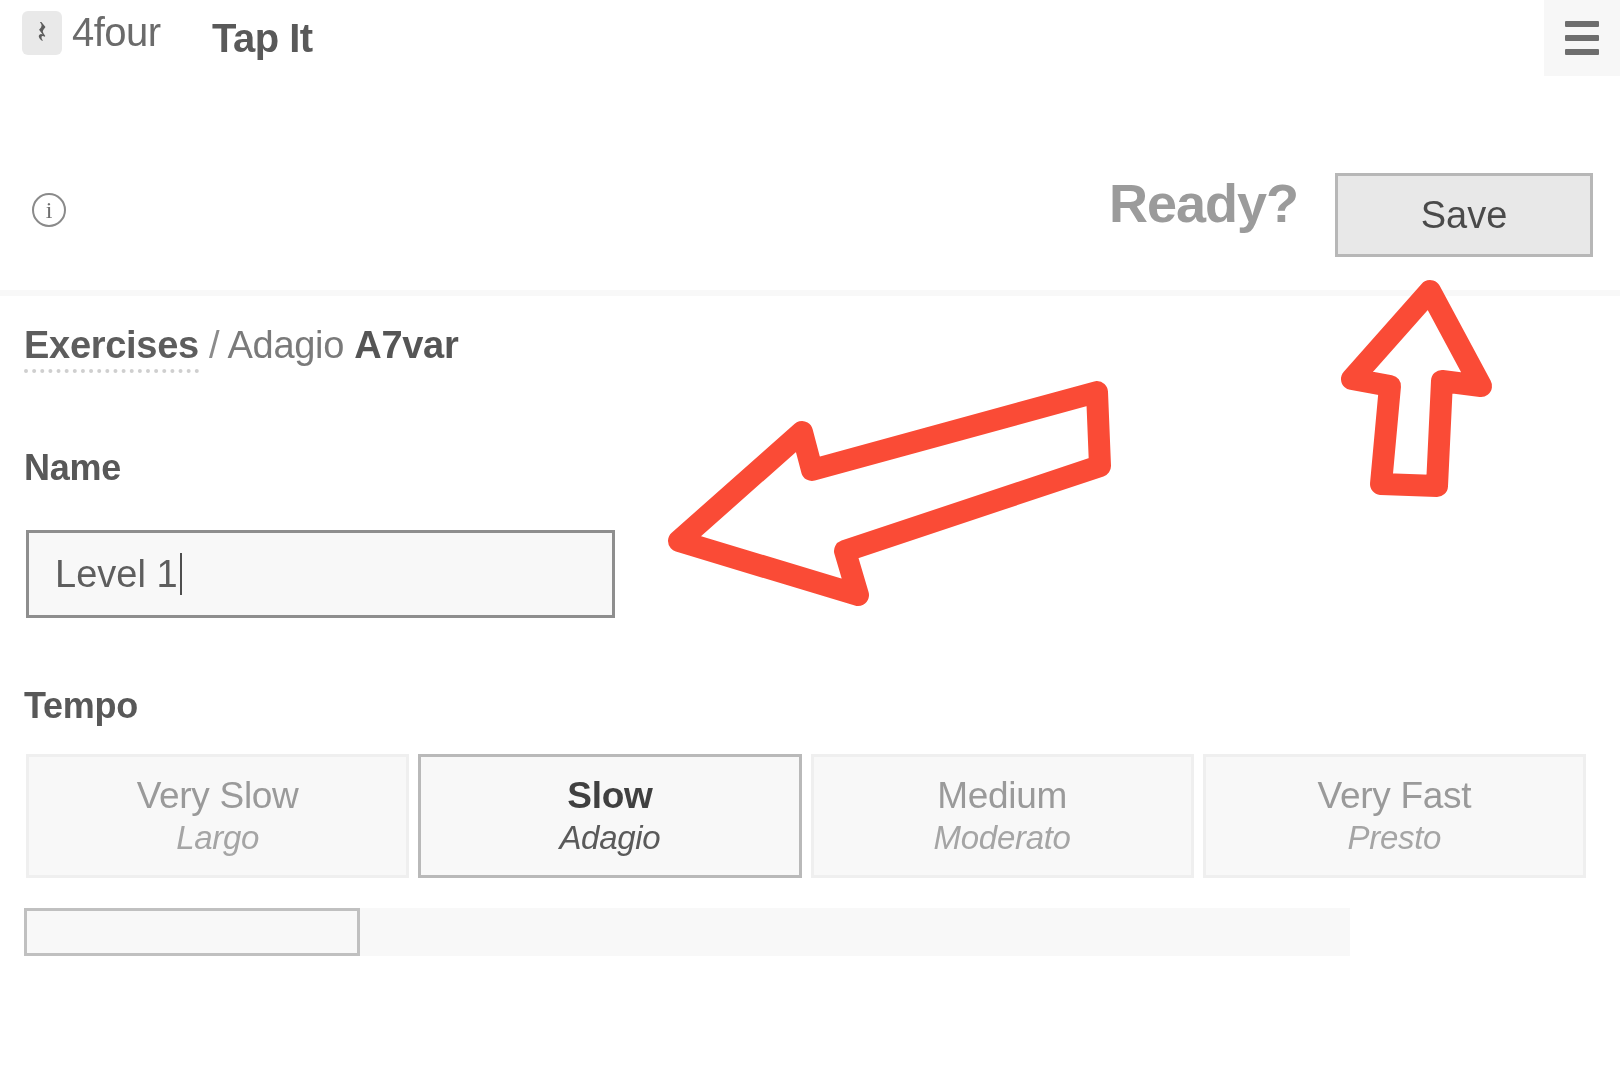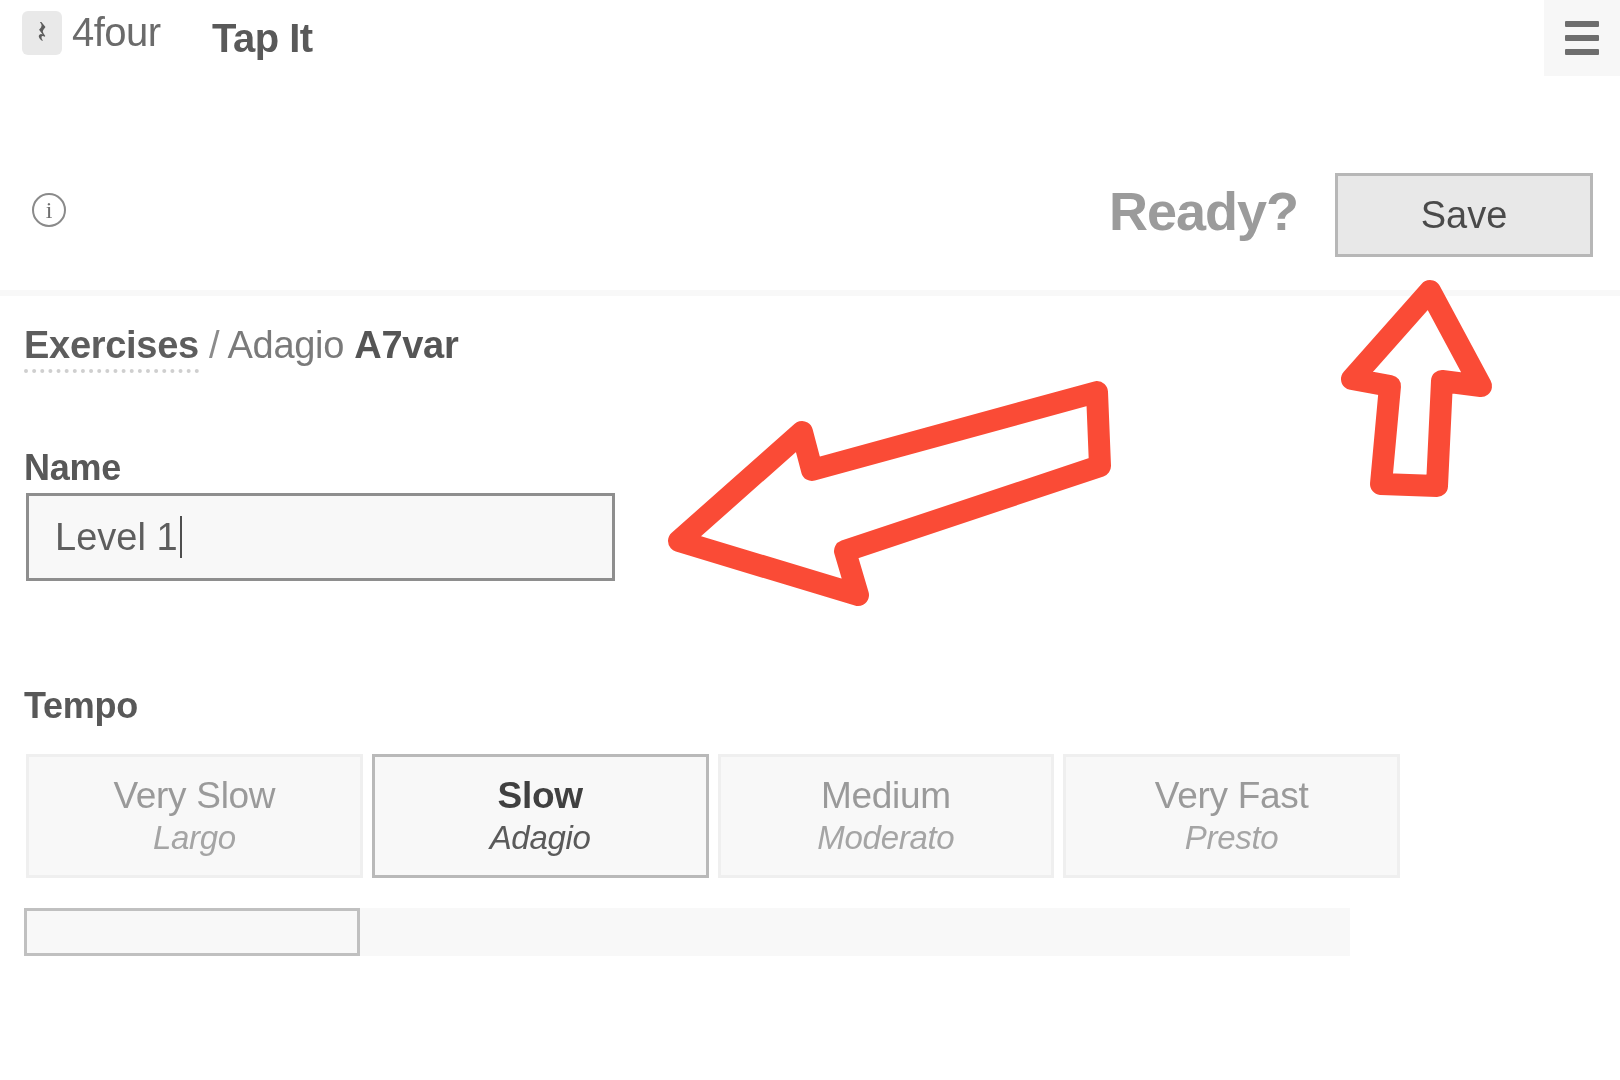--- a/index.html
+++ b/index.html
@@ -106,21 +106,21 @@
     font-size: 24px;
     display: flex;
     align-items: center;
     justify-content: center;
     line-height: 1;
     cursor: pointer;
   }
 
   .ready-label {
     position: absolute;
-    right: 322px; top: 20px;
+    right: 322px; top: 12px;
     font-size: 54px;
     font-weight: bold;
     color: #9b9b9b;
     letter-spacing: -1px;
   }
 
   .save-btn {
     position: absolute;
     left: 1335px; top: 13px;
     width: 258px;
@@ -171,21 +171,21 @@
     font-size: 36px;
     font-weight: bold;
     color: #585858;
     letter-spacing: -0.3px;
   }
   .label-name { left: 24px; top: 447px; }
   .label-tempo { left: 24px; top: 685px; }
 
   .name-input-wrap {
     position: absolute;
-    left: 26px; top: 493px;
+    left: 26px; top: 530px;
     width: 589px;
     height: 88px;
     background: #f8f8f8;
     border: 3px solid #8e8e8e;
     display: flex;
     align-items: center;
     padding-left: 26px;
     cursor: text;
   }
   .name-input-text {
@@ -198,21 +198,21 @@
     height: 42px;
     background: #4e4e4e;
     margin-left: 2px;
     vertical-align: middle;
   }
 
   
   .tempo-row {
     position: absolute;
     left: 26px; top: 754px;
-    width: 1374px;
+    width: 1560px;
     height: 124px;
     display: flex;
     gap: 9px;
   }
   .tempo-btn {
     flex: 1 1 0;
     background: #f8f8f8;
     border: 3px solid #efefef;
     display: flex;
     flex-direction: column;

